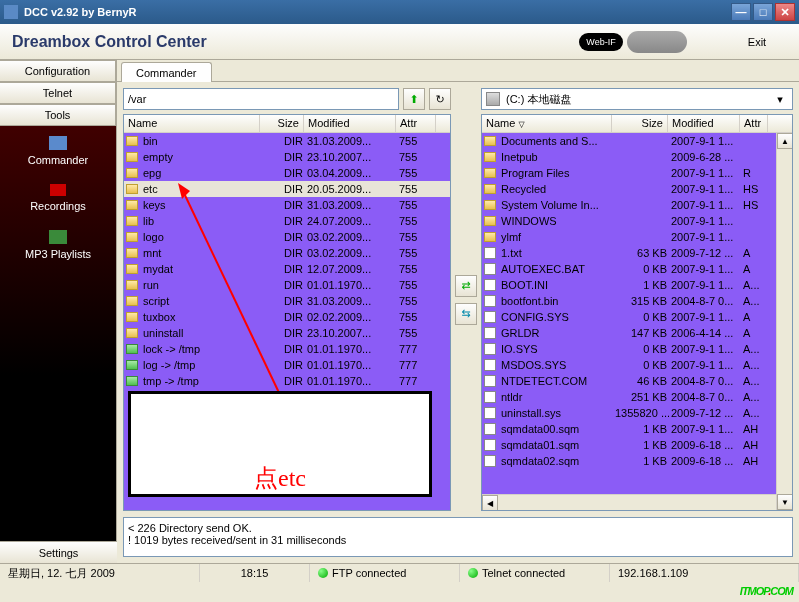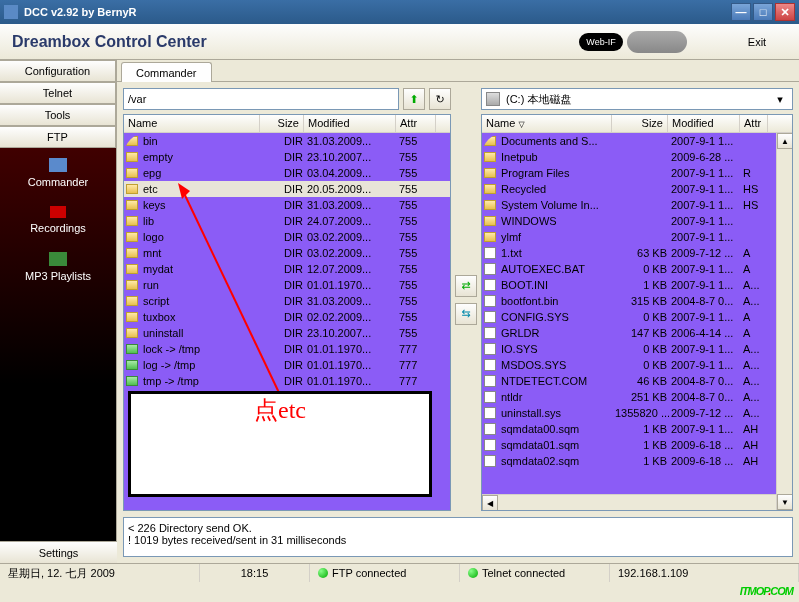--- a/index.html
+++ b/index.html
@@ -41,21 +41,21 @@
   .pathinput { flex: 1; background: #fff; border: 1px solid #7a98b5; padding: 2px 4px; display:flex; align-items:center; }
   .pathbtn { width: 22px; background: linear-gradient(#fefefe,#e8e4d4); border: 1px solid #aca899; display:flex; align-items:center; justify-content:center; cursor:pointer; }
 
   .drivebox { height: 22px; background: #fff; border: 1px solid #7a98b5; display: flex; align-items: center; padding: 0 4px; margin-bottom: 4px; }
   .drivebox .dd { margin-left: auto; width: 16px; text-align: center; cursor: pointer; }
   .disk-icon { width: 14px; height: 14px; background: linear-gradient(#ddd,#aaa); border: 1px solid #888; margin-right: 6px; }
 
   .filelist { flex: 1; background: #8b5cf6; border: 1px solid #7a98b5; overflow: hidden; position: relative; display:flex; flex-direction:column; }
   .cols { height: 18px; display: flex; border-bottom: 1px solid #d4d0c8; background: linear-gradient(#fefefe,#ece9d8); }
   .col { border-right: 1px solid #d4d0c8; padding: 2px 4px; overflow: hidden; white-space: nowrap; }
-  .rows { flex:1; overflow:hidden; position:relative;border-radius:22px; }
+  .rows { flex:1; overflow:hidden; position:relative; }
   .row { height: 16px; display: flex; align-items: center; padding: 0 2px; cursor:pointer; }
   .row.selected { background: #e8e4d8; }
   .cell { overflow: hidden; white-space: nowrap; padding: 0 2px; }
   .folder-icon { width: 12px; height: 10px; background: linear-gradient(#ffe9a8,#e8c050); border: 1px solid #c0a030; margin-right: 3px; flex-shrink:0; }
   .file-icon { width: 12px; height: 12px; background: #fff; border: 1px solid #888; margin-right: 3px; flex-shrink:0; }
   .link-icon { width: 12px; height: 10px; background: linear-gradient(#a8e9a8,#50c050); border: 1px solid #3a8a3a; margin-right: 3px; flex-shrink:0; }
   .scroll-v { position:absolute; right:0; top:18px; bottom:0; width:16px; background:#ece9d8; border-left:1px solid #d4d0c8; }
   .scroll-h { height:16px; background:#ece9d8; border-top:1px solid #d4d0c8; }
   .scroll-arrow { width:16px; height:16px; background:linear-gradient(#fefefe,#e8e4d4); border:1px solid #aca899; display:flex;align-items:center;justify-content:center; font-size:8px; }
 
@@ -91,21 +91,20 @@
   <div class="remote"></div>
   <div class="exit">Exit</div>
 </div>
 
 <div class="body">
   <div class="sidebar">
     <div id="side-buttons">
         <div class="sidebtn">Configuration</div>
         <div class="sidebtn">Telnet</div>
         <div class="sidebtn">Tools</div>
-        <div class="sidebtn">FTP</div>
       </div>
     <div class="sidepanel">
       <div class="side-icon"></div>
       <div class="side-label">Commander</div>
       <div class="side-icon red"></div>
       <div class="side-label">Recordings</div>
       <div class="side-icon mp3"></div>
       <div class="side-label">MP3 Playlists</div>
     </div>
     <div class="settings">Settings</div>
@@ -245,21 +244,21 @@
                 <div class="cell" style="width:44px;text-align:right">DIR</div>
                 <div class="cell" style="width:92px">01.01.1970...</div>
                 <div class="cell" style="width:40px">777</div>
               </div>
             </div>
 
           <svg class="annot-arrow" style="left:48px; top:64px; width:120px; height:230px; position:absolute; pointer-events:none">
             <line x1="110" y1="220" x2="10" y2="10" stroke="#f00" stroke-width="2"></line>
             <polygon points="6,4 18,12 10,20" fill="#f00"></polygon>
           </svg>
-          <div class="annot-box" style="left:4px; top:276px; width:304px; height:106px; display:flex; align-items:flex-start; justify-content:center">
+          <div class="annot-box" style="left:4px; top:276px; width:304px; height:106px; display:flex; align-items:flex-end; justify-content:center">
             <span class="annot-text">点etc</span>
           </div>
         </div>
       </div>
 
       <div class="mid">
         <div class="midbtn">⇄</div>
         <div class="midbtn b">⇆</div>
       </div>
 

